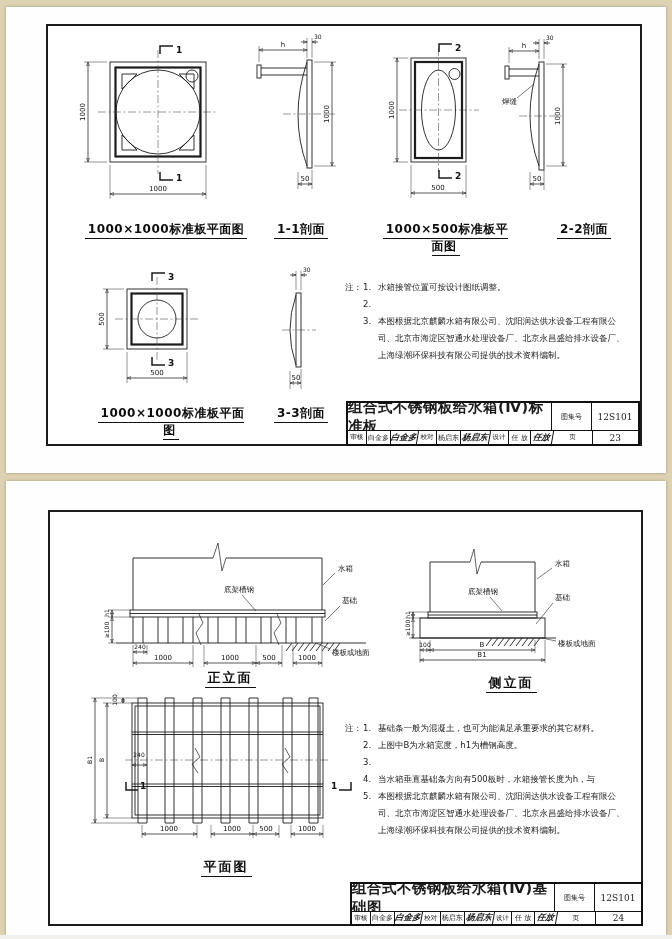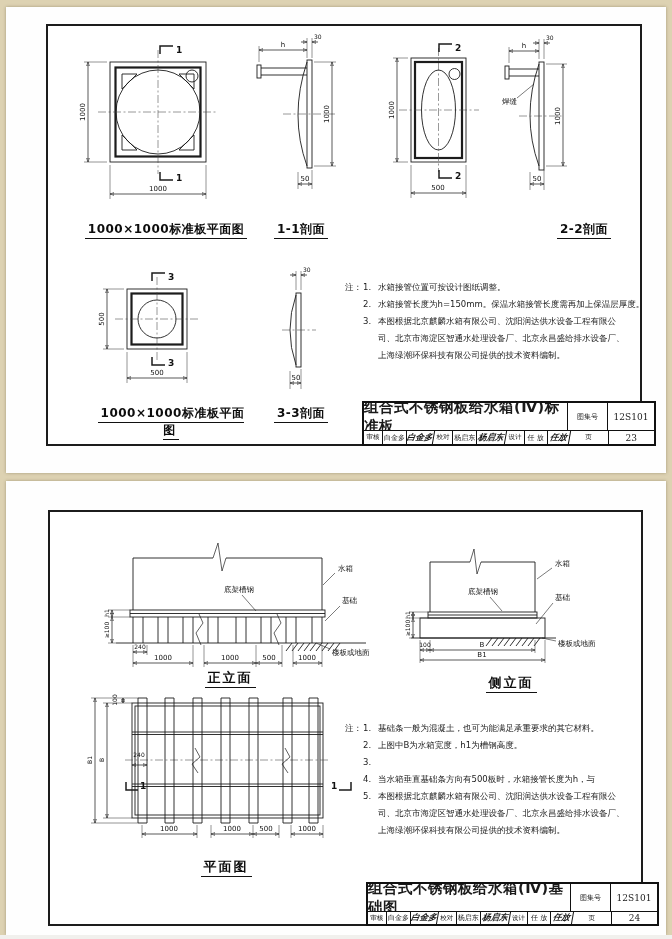--- a/index.html
+++ b/index.html
@@ -35,23 +35,23 @@
   .dimt2{font-size:6px;}
   .lbl{font-size:7.5px;}
   .mkn{font-size:9px;font-weight:bold;}
   .cap{position:absolute;text-align:center;font-size:12px;font-weight:700;color:#0d0d0d;letter-spacing:0.5px;}
   .cap span{border-bottom:1.6px solid #111;padding:0 3px 2px;}
   .cap2{font-size:13px;letter-spacing:2px;}
   .notes{position:absolute;font-size:8.5px;line-height:17px;color:#222;}
   .nrow{display:flex;white-space:nowrap;}
   .npre{width:18px;}
   .nnum{width:15px;}
-  .tblock{position:absolute;border:2px solid #111;background:#fff;display:flex;flex-direction:column;box-sizing:border-box;margin-left:16px;}
+  .tblock{position:absolute;border:2px solid #111;background:#fff;display:flex;flex-direction:column;box-sizing:border-box;}
   .trow1{display:flex;height:27px;border-bottom:1px solid #111;}
-  .trow2{display:flex;height:16px;flex:1;}
+  .trow2{display:flex;height:16px;flex:1;justify-content:flex-end;}
   .tcell{display:flex;align-items:center;justify-content:center;box-sizing:border-box;border-right:1px solid #111;overflow:hidden;}
   .tcell:last-child{border-right:none;}
   .ttitle{flex:1;font-size:14.5px;font-weight:700;letter-spacing:0.5px;}
   .tatlas-l{width:40px;font-size:7px;}
   .tatlas-v{width:46px;font-size:9px;font-family:"DejaVu Serif","Liberation Serif",serif;}
   .tsmall{font-size:6.5px;}
   .tname{font-size:7px;}
   .sig{font-family:"DejaVu Serif","Liberation Serif",serif;font-style:italic;font-weight:700;font-size:8.5px;transform:skewX(-10deg);}
   .botstrip{position:absolute;left:0;top:935px;width:672px;height:4px;background:#f1f0ed;}
 </style>
@@ -150,20 +150,21 @@
       <line class="ext" x1="17" y1="26" x2="2" y2="26"></line>
       <line class="ext" x1="17" y1="130" x2="2" y2="130"></line>
       <line class="dim" x1="6" y1="26" x2="6" y2="130" marker-start="url(#ar)" marker-end="url(#ar)"></line>
       <text class="dimt" text-anchor="middle" transform="rotate(-90 3 78)" x="3" y="78">1000</text>
       <line class="ext" x1="20" y1="133" x2="20" y2="166"></line>
       <line class="ext" x1="75" y1="133" x2="75" y2="166"></line>
       <line class="dim" x1="20" y1="161" x2="75" y2="161" marker-start="url(#ar)" marker-end="url(#ar)"></line>
       <text class="dimt" text-anchor="middle" x="47" y="158">500</text>
     </g>
   </svg>
+  <div class="cap" style="left:372px;top:214px;width:135px"><span>1000×500标准板平面图</span></div>
 
   <svg style="left:495px;top:25px" width="135" height="200">
     <g>
       <rect x="38" y="30" width="5" height="108"></rect>
       <path d="M38,32 Q20,84 38,134"></path>
       <rect x="4" y="34" width="4" height="13"></rect>
       <line x1="8" y1="37" x2="38" y2="37"></line>
       <line x1="8" y1="44" x2="38" y2="44"></line>
       <line class="cl" x1="18" y1="84" x2="62" y2="84"></line>
       <path class="ldr" d="M16,66 L33,52"></path>
@@ -239,21 +240,20 @@
 
   <div class="notes" style="left:339px;top:272px;width:300px">
     <div class="nrow">
         <span class="npre">注：</span>
         <span class="nnum">1.</span>
         <span>水箱接管位置可按设计图纸调整。</span>
       </div>
     <div class="nrow">
         <span class="npre"></span>
         <span class="nnum">2.</span>
-        <span>水箱接管长度为h=150mm。保温水箱接管长度需再加上保温层厚度。</span>
       </div>
     <div class="nrow">
         <span class="npre"></span>
         <span class="nnum">3.</span>
         <span>本图根据北京麒麟水箱有限公司、沈阳润达供水设备工程有限公</span>
       </div>
     <div class="nrow">
         <span class="npre"></span>
         <span class="nnum"></span>
         <span>司、北京市海淀区智通水处理设备厂、北京永昌盛给排水设备厂、</span>

